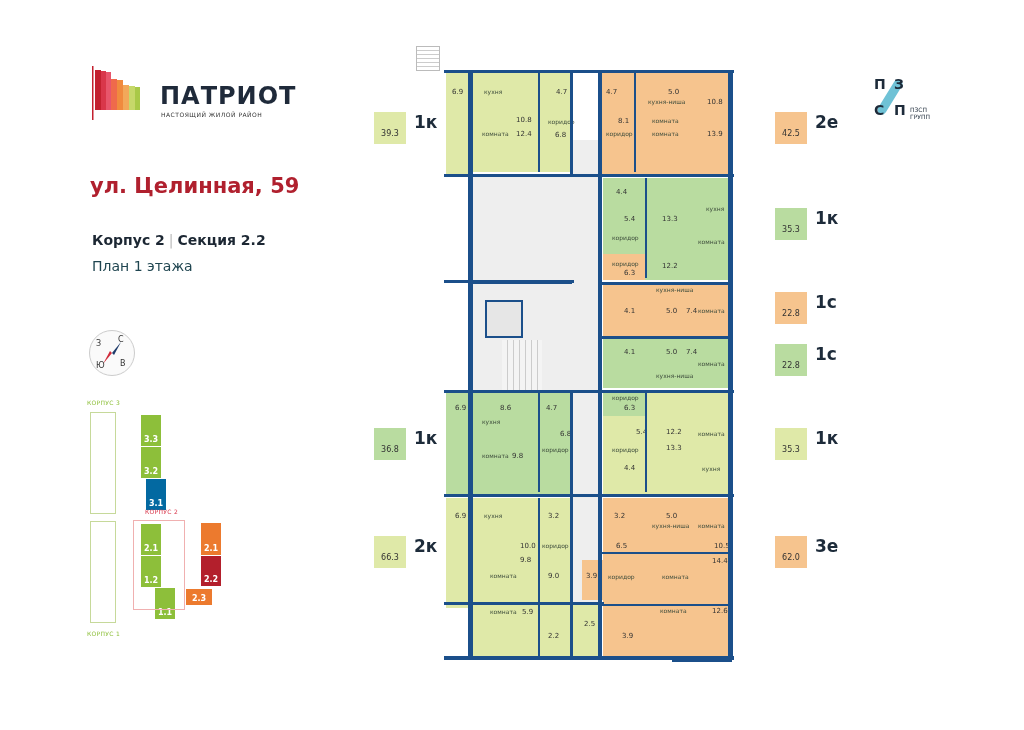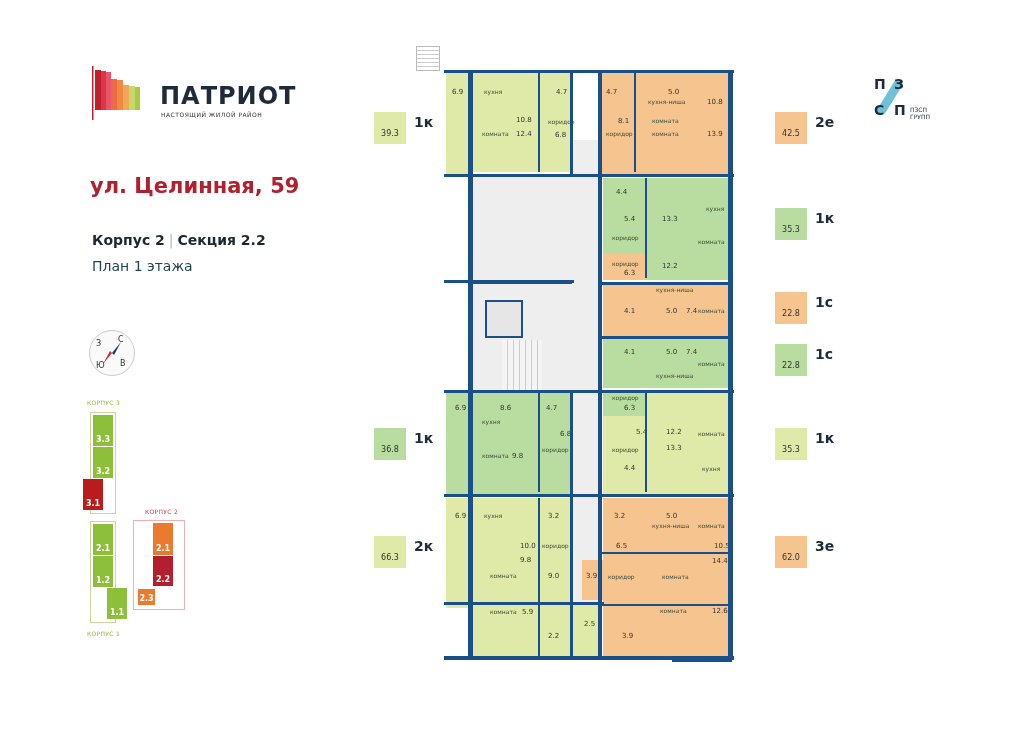--- a/index.html
+++ b/index.html
@@ -12,29 +12,29 @@
   .address{position:absolute;left:90px;top:174px;font-size:21px;font-weight:bold;color:#b0202e;}
   .section{position:absolute;left:92px;top:232px;font-size:14px;font-weight:bold;color:#1c2733;}
   .section .sep{color:#bbb;font-weight:normal;margin:0 4px;}
   .floor{position:absolute;left:92px;top:258px;font-size:14px;color:#1f4550;}
   
   .compass{position:absolute;left:89px;top:330px;width:44px;height:44px;border:1px solid #ccc;border-radius:50%;background:#fafafa;}
   .compass span{position:absolute;font-size:8px;color:#333;}
   
   .mini-label{position:absolute;font-size:6px;letter-spacing:.3px;}
   .mini-frame{position:absolute;border:1px solid #c6d99a;}
-  .mini-block{position:absolute;width:20px;font-size:8px;font-weight:bold;color:#fff;text-align:center;display:flex;align-items:flex-end;justify-content:center;padding-bottom:2px;box-sizing:border-box;}
+  .mini-block{position:absolute;width:20px;font-size:8px;font-weight:bold;color:#fff;text-align:center;display:flex;align-items:flex-end;justify-content:center;padding-bottom:2px;box-sizing:border-box;margin-left:48px;}
   
   .plan{position:absolute;left:0;top:0;}
   .room{position:absolute;box-sizing:border-box;}
   .room-label{position:absolute;font-size:6px;color:#3b4a3a;white-space:nowrap;}
   .room-area{position:absolute;font-size:7px;color:#333;white-space:nowrap;}
   .wall{position:absolute;background:#1b4f8a;}
   .badge{position:absolute;width:32px;height:32px;text-align:center;box-sizing:border-box;padding-top:4px;}
-  .badge .t{display:block;font-size:14px;font-weight:bold;color:#1d2b3a;line-height:13px;margin-left:40px;}
+  .badge .t{display:block;font-size:17px;font-weight:bold;color:#1d2b3a;line-height:13px;margin-left:40px;}
   .badge .a{display:block;font-size:8px;color:#333;line-height:10px;}
   .brand{position:absolute;left:874px;top:74px;width:60px;height:50px;}
 </style>
 </head>
 <body>
 
 <div>
   <svg class="logo-bars" viewBox="0 0 60 54">
     <rect x="0" y="0" width="1.5" height="54" fill="#c3202f"></rect>
     <rect x="3" y="4" width="6" height="40" fill="#c3202f"></rect>
@@ -79,33 +79,33 @@
   <span style="left:30px;top:28px;">В</span>
   <span style="left:6px;top:30px;">Ю</span>
   <span style="left:6px;top:8px;">З</span>
 </div>
 
 <div>
   <div class="mini-label" style="left:87px;top:399px;color:#8dbf3a;">КОРПУС 3</div>
   <div class="mini-frame" style="left:90px;top:412px;width:24px;height:100px;"></div>
   <div class="mini-block" style="left:93px;top:415px;height:31px;background:#8dbf3a;">3.3</div>
   <div class="mini-block" style="left:93px;top:447px;height:31px;background:#8dbf3a;">3.2</div>
-  <div class="mini-block" style="left:83px;top:479px;height:31px;background:#b91c1c;">3.1</div>
+  <div class="mini-block" style="left:98px;top:479px;height:31px;background:#0369a1;">3.1</div>
 
   <div class="mini-frame" style="left:90px;top:521px;width:24px;height:100px;"></div>
   <div class="mini-block" style="left:93px;top:524px;height:31px;background:#8dbf3a;">2.1</div>
   <div class="mini-block" style="left:93px;top:556px;height:31px;background:#8dbf3a;">1.2</div>
   <div class="mini-block" style="left:107px;top:588px;height:31px;background:#8dbf3a;">1.1</div>
   <div class="mini-label" style="left:87px;top:630px;color:#8dbf3a;">КОРПУС 1</div>
 
   <div class="mini-label" style="left:145px;top:508px;color:#d9364a;">КОРПУС 2</div>
   <div class="mini-frame" style="left:133px;top:520px;width:50px;height:88px;border-color:#f0b0b0;"></div>
   <div class="mini-block" style="left:153px;top:523px;height:32px;background:#ec7a2e;">2.1</div>
   <div class="mini-block" style="left:153px;top:556px;height:30px;background:#b31f2c;">2.2</div>
-  <div class="mini-block" style="left:138px;top:589px;width:17px;height:16px;background:#ec7a2e;">2.3</div>
+  <div class="mini-block" style="left:138px;top:589px;width:26px;height:16px;background:#ec7a2e;">2.3</div>
 </div>
 
 <div class="plan">
 
   <div class="room" style="left:416px;top:46px;width:24px;height:25px;border:1px solid #bbb;background:repeating-linear-gradient(#fff 0 3px,#ccc 3px 4px);"></div>
 
   <div class="room" style="left:472px;top:176px;width:130px;height:220px;background:#eeeeee;"></div>
   <div class="room" style="left:572px;top:140px;width:30px;height:520px;background:#eeeeee;"></div>
   <div class="room" style="left:485px;top:300px;width:38px;height:38px;border:2px solid #1b4f8a;background:#e6e6e6;"></div>
   <div class="room" style="left:502px;top:340px;width:40px;height:50px;background:repeating-linear-gradient(90deg,#f4f4f4 0 5px,#ccc 5px 6px);"></div>

